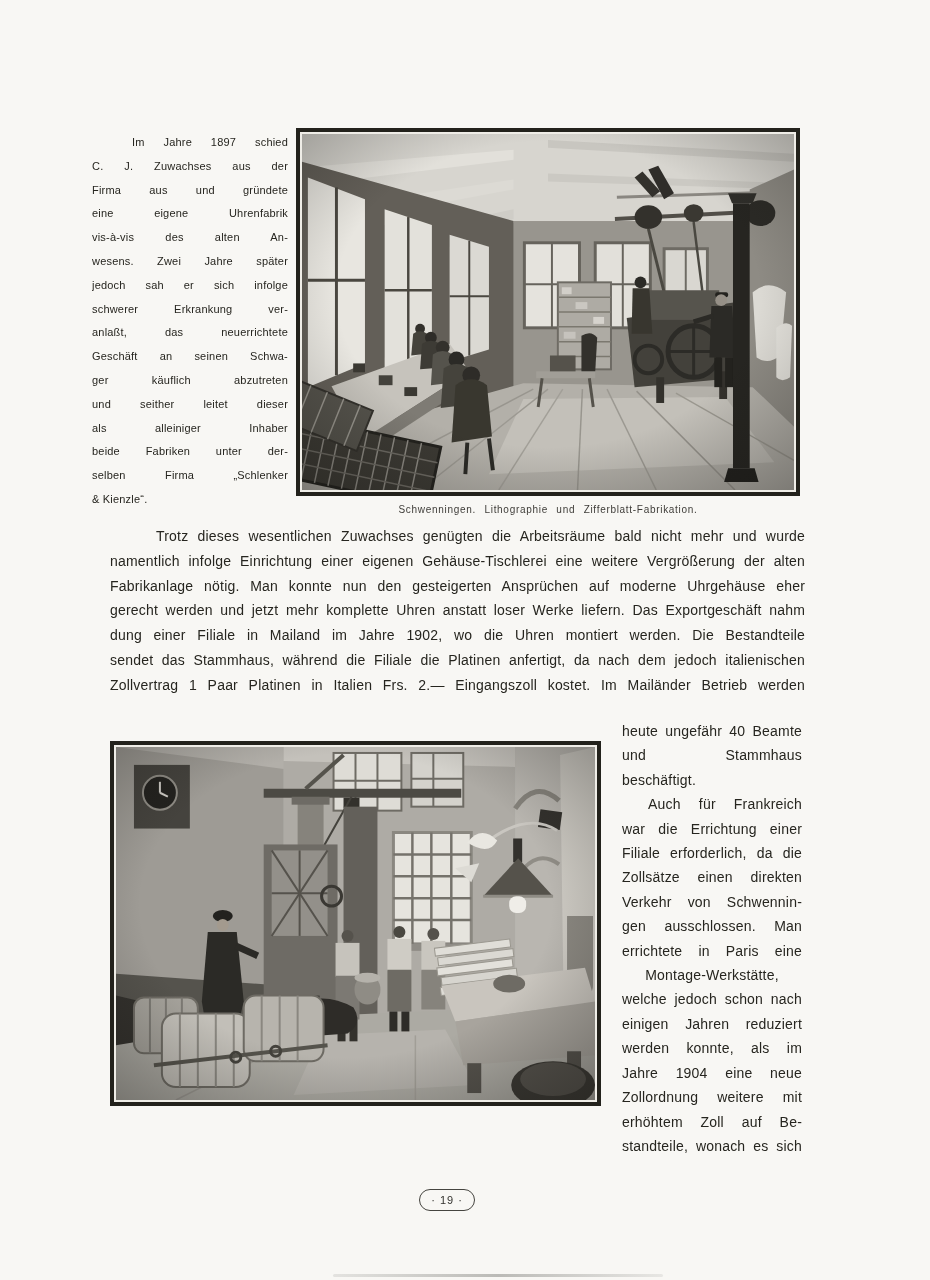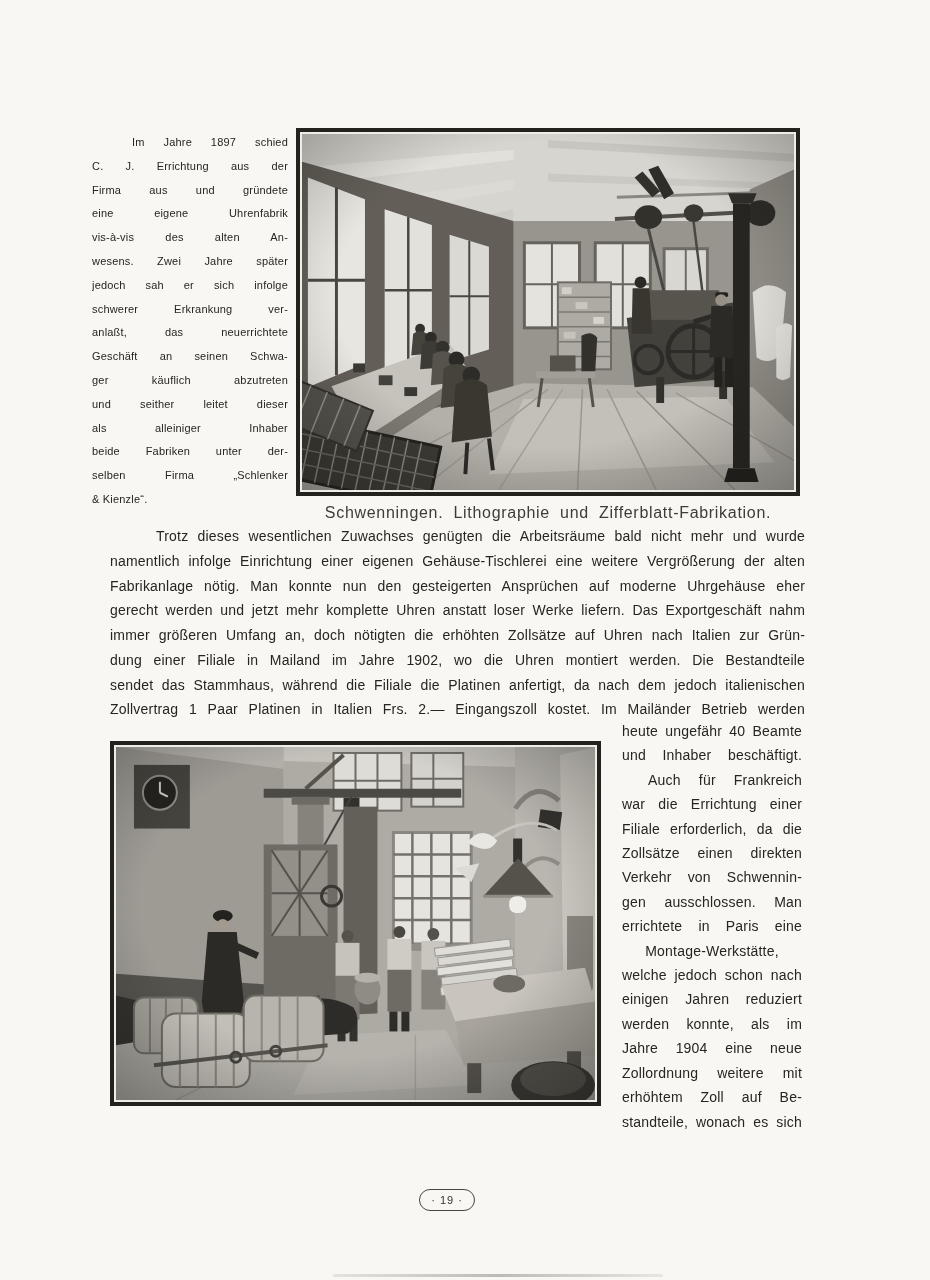--- a/index.html
+++ b/index.html
@@ -24,21 +24,21 @@
   .right-col{left:622px;top:719px;width:180px;font-size:14px;line-height:24.4px;font-weight:500;}
   
   .photo{
     position:absolute;box-sizing:border-box;
     border:4px solid #23221c;background:#efede7;padding:2px;
   }
   .photo svg{display:block;width:100%;height:100%;}
   .photo1{left:296px;top:128px;width:504px;height:368px;}
   .photo2{left:110px;top:741px;width:491px;height:365px;}
   .caption{
-    position:absolute;text-align:center;font-size:16px;color:#3e3c38;
+    position:absolute;text-align:center;font-size:10px;color:#3e3c38;
     letter-spacing:.7px;word-spacing:5px;font-weight:500;
   }
   .caption1{left:296px;top:504px;width:504px;}
   .caption2{left:110px;top:1124px;width:491px;}
   
   .page-pill{
     position:absolute;left:419px;top:1189px;width:54px;height:20px;
     border:1.6px solid #45443f;border-radius:11px;
     display:flex;align-items:center;justify-content:center;
     font-size:11px;color:#33322e;letter-spacing:1px;background:transparent;
@@ -48,21 +48,21 @@
     background:linear-gradient(to right,rgba(110,110,106,.15),rgba(95,95,90,.4),rgba(110,110,106,.12));
   }
 </style>
 </head>
 <body>
 
 <div class="page">
 
   <div class="tcol left-col">
       <div class="tline ind">Im Jahre 1897 schied</div>
-      <div class="tline">C. J. Errichtung aus der</div>
+      <div class="tline">C. J. Zuwachses aus der</div>
       <div class="tline">Firma aus und gründete</div>
       <div class="tline">eine eigene Uhrenfabrik</div>
       <div class="tline">vis-à-vis des alten An-</div>
       <div class="tline">wesens. Zwei Jahre später</div>
       <div class="tline">jedoch sah er sich infolge</div>
       <div class="tline">schwerer Erkrankung ver-</div>
       <div class="tline">anlaßt, das neuerrichtete</div>
       <div class="tline">Geschäft an seinen Schwa-</div>
       <div class="tline">ger käuflich abzutreten</div>
       <div class="tline">und seither leitet dieser</div>
@@ -220,21 +220,20 @@
       <rect width="500" height="360" fill="url(#vg1)"></rect>
     </svg>
   </div>
   <div class="caption caption1">Schwenningen.  Lithographie und Zifferblatt-Fabrikation.</div>
 
   <div class="tcol body-par">
       <div class="tline ind">Trotz dieses wesentlichen Zuwachses genügten die Arbeitsräume bald nicht mehr und wurde</div>
       <div class="tline">namentlich infolge Einrichtung einer eigenen Gehäuse-Tischlerei eine weitere Vergrößerung der alten</div>
       <div class="tline">Fabrikanlage nötig.  Man konnte nun den gesteigerten Ansprüchen auf moderne Uhrgehäuse eher</div>
       <div class="tline">gerecht werden und jetzt mehr komplette Uhren anstatt loser Werke liefern.  Das Exportgeschäft nahm</div>
-      <div class="tline">immer größeren Umfang an, doch nötigten die erhöhten Zollsätze auf Uhren nach Italien zur Grün-</div>
       <div class="tline">dung einer Filiale in Mailand im Jahre 1902, wo die Uhren montiert werden.  Die Bestandteile</div>
       <div class="tline">sendet das Stammhaus, während die Filiale die Platinen anfertigt, da nach dem jedoch italienischen</div>
       <div class="tline">Zollvertrag 1 Paar Platinen in Italien Frs. 2.— Eingangszoll kostet.  Im Mailänder Betrieb werden</div>
     </div>
 
   <div class="photo photo2">
     <svg viewBox="0 0 480 355" preserveAspectRatio="none">
       <defs>
         <radialGradient id="vg2" cx="48%" cy="45%" r="78%">
           <stop offset="55%" stop-color="#141310" stop-opacity="0"></stop>
@@ -367,21 +366,21 @@
       <ellipse cx="394" cy="238" rx="16" ry="9" fill="#6e6b64"></ellipse>
 
       <ellipse cx="438" cy="340" rx="42" ry="24" fill="#3a3833"></ellipse>
       <ellipse cx="438" cy="334" rx="33" ry="17" fill="#55524c"></ellipse>
       <rect width="480" height="355" fill="url(#vg2)"></rect>
     </svg>
   </div>
 
   <div class="tcol right-col">
       <div class="tline">heute ungefähr 40 Beamte</div>
-      <div class="tline">und Inhaber beschäftigt.</div>
+      <div class="tline">und Stammhaus beschäftigt.</div>
       <div class="tline ind-s">Auch für Frankreich</div>
       <div class="tline">war die Errichtung einer</div>
       <div class="tline">Filiale erforderlich, da die</div>
       <div class="tline">Zollsätze einen direkten</div>
       <div class="tline">Verkehr von Schwennin-</div>
       <div class="tline">gen ausschlossen.  Man</div>
       <div class="tline">errichtete in Paris eine</div>
       <div class="tline cen">Montage-Werkstätte,</div>
       <div class="tline">welche jedoch schon nach</div>
       <div class="tline">einigen Jahren reduziert</div>

